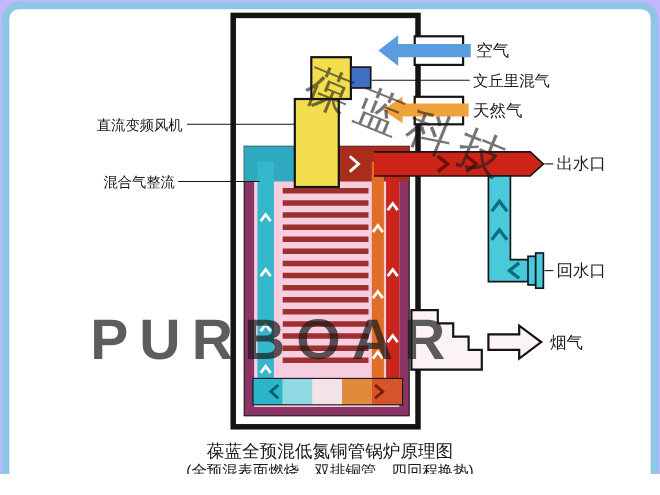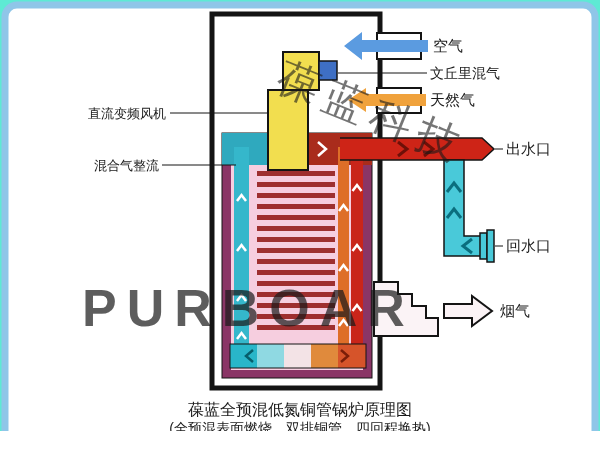--- a/index.html
+++ b/index.html
@@ -1,18 +1,18 @@
 <!DOCTYPE html>
 <html><head>
 <meta charset="utf-8">
 <style>
   html, body { margin: 0; padding: 0; background: #ffffff; }
   .canvas {
     width: 600px; height: 431px; position: relative; overflow: hidden;
-    background: #5eead4;
+    background: #c4b5fd;
     font-family: "Liberation Sans", sans-serif;
   }
   svg { display: block; }
   svg text { fill: #1a1a1a; font-family: "Liberation Sans", sans-serif; }
 </style>
 </head>
 <body>
 
 <div class="canvas">
 <svg width="600" height="450" viewBox="0 0 600 450">

